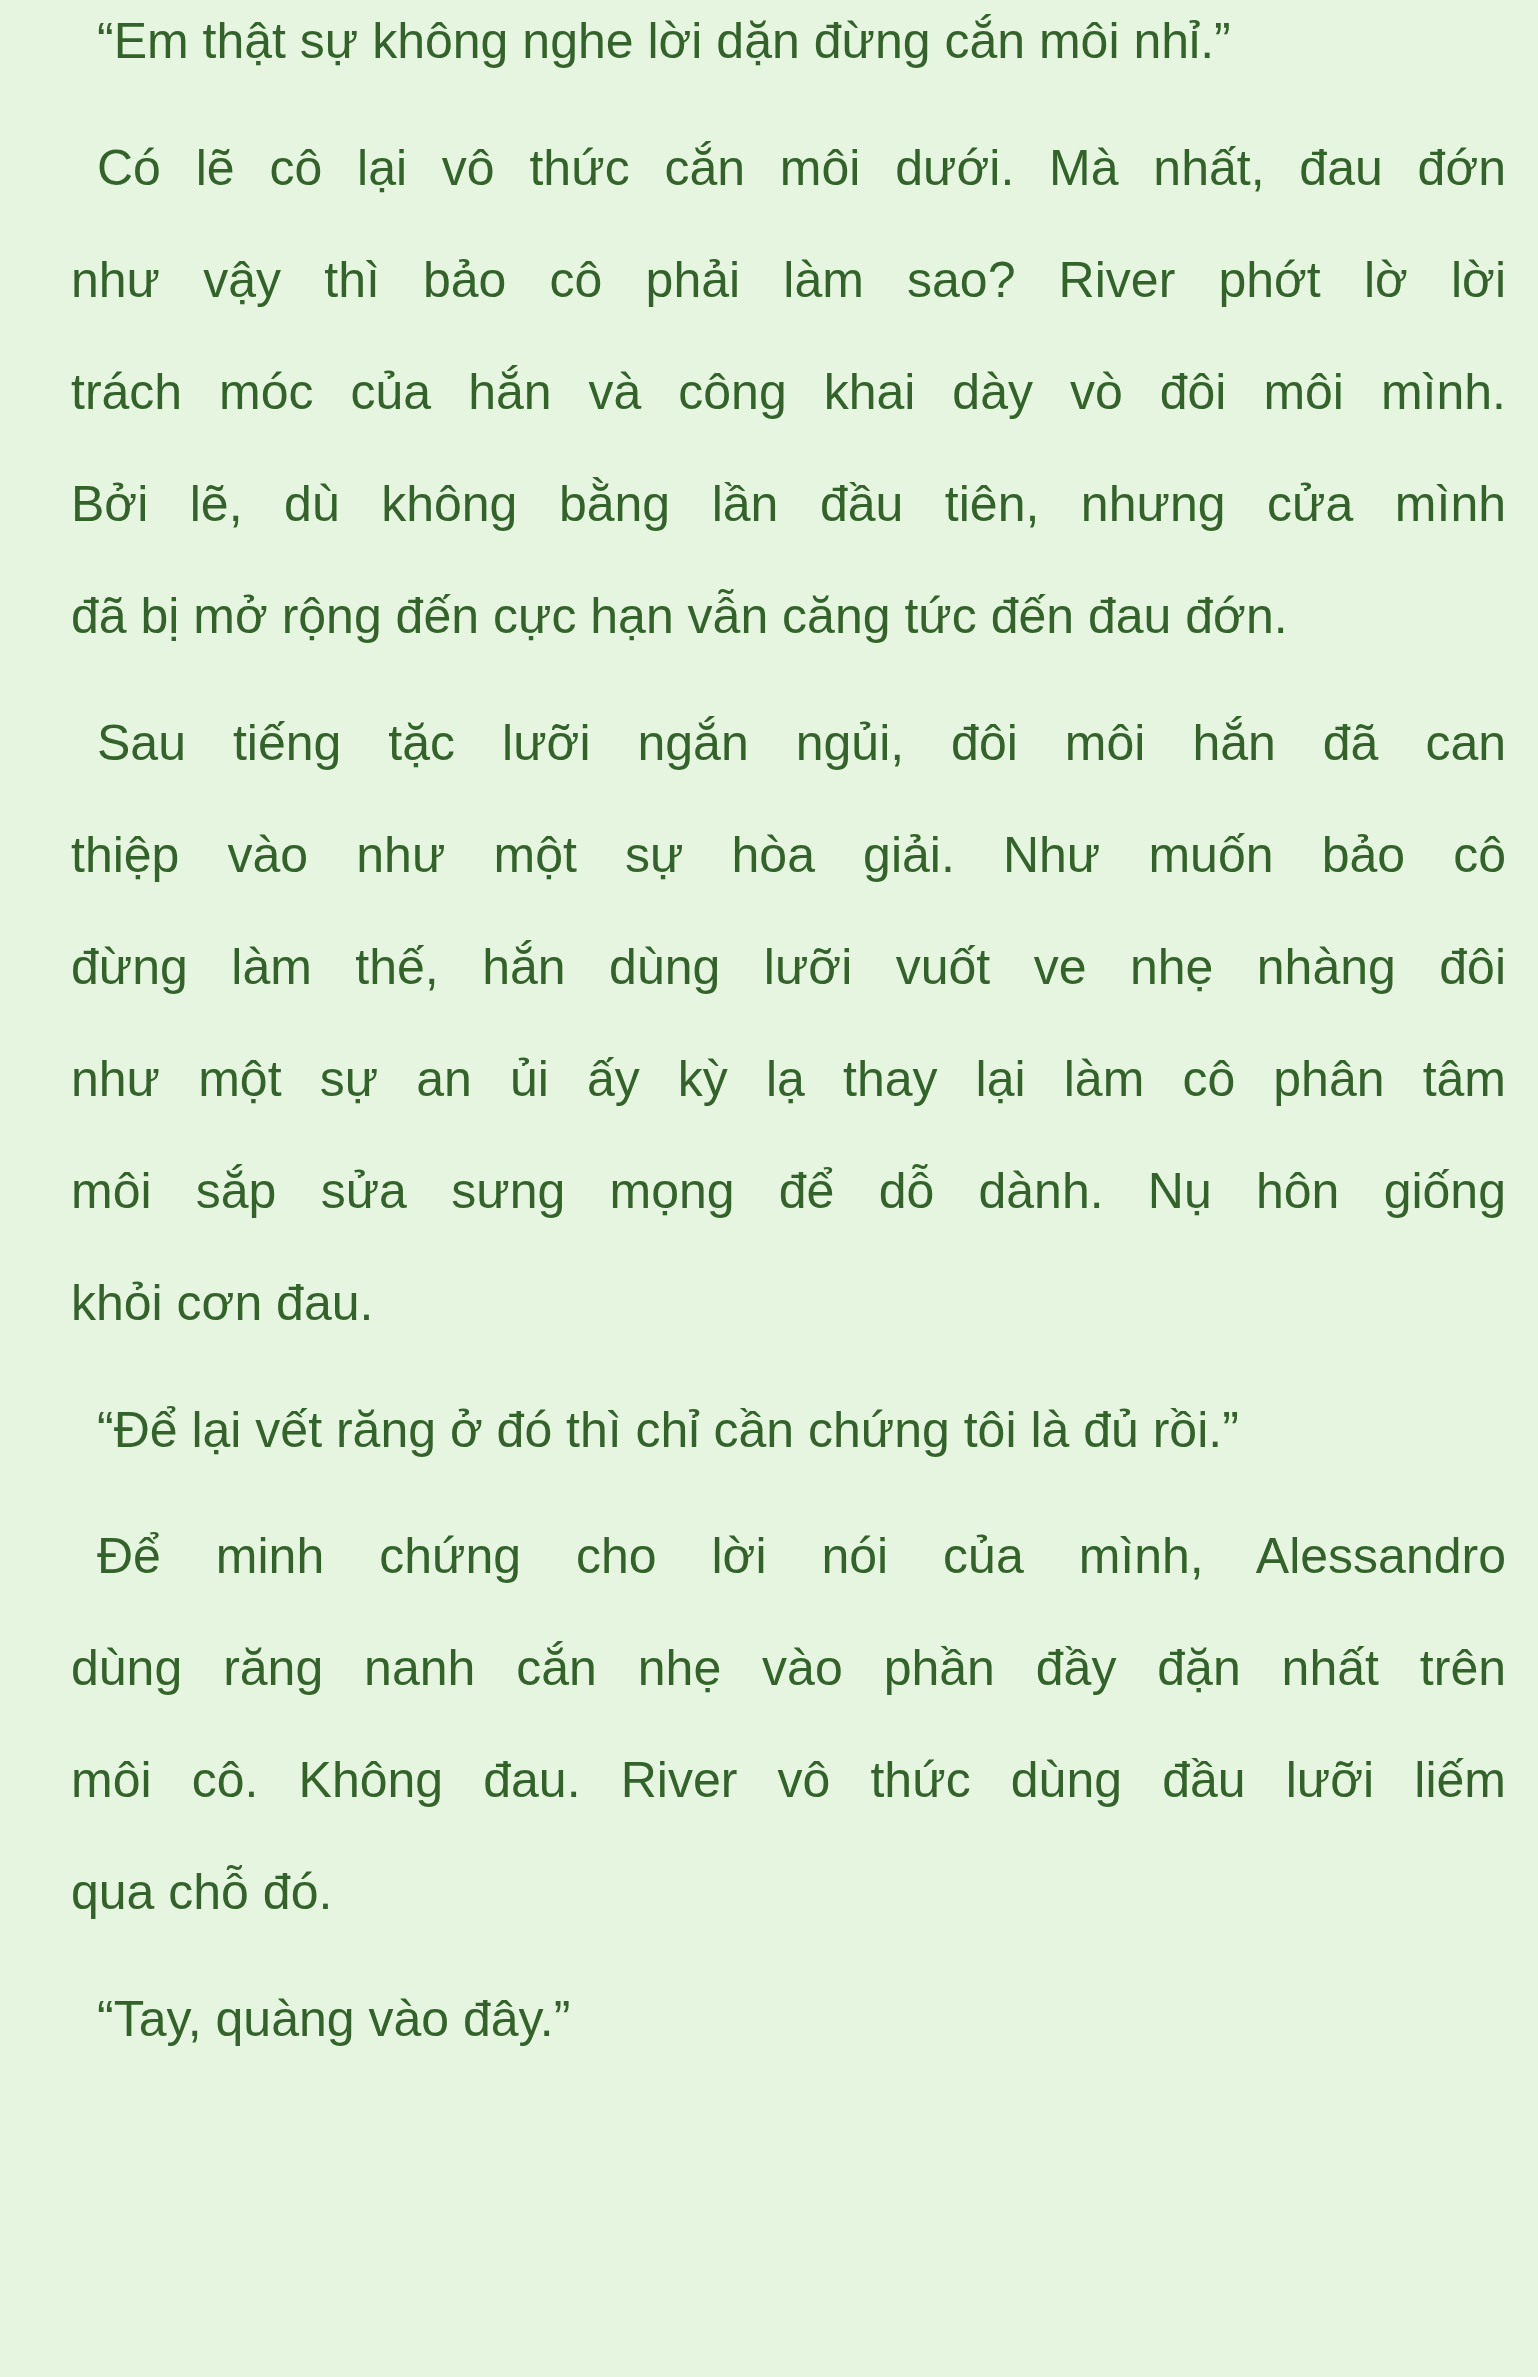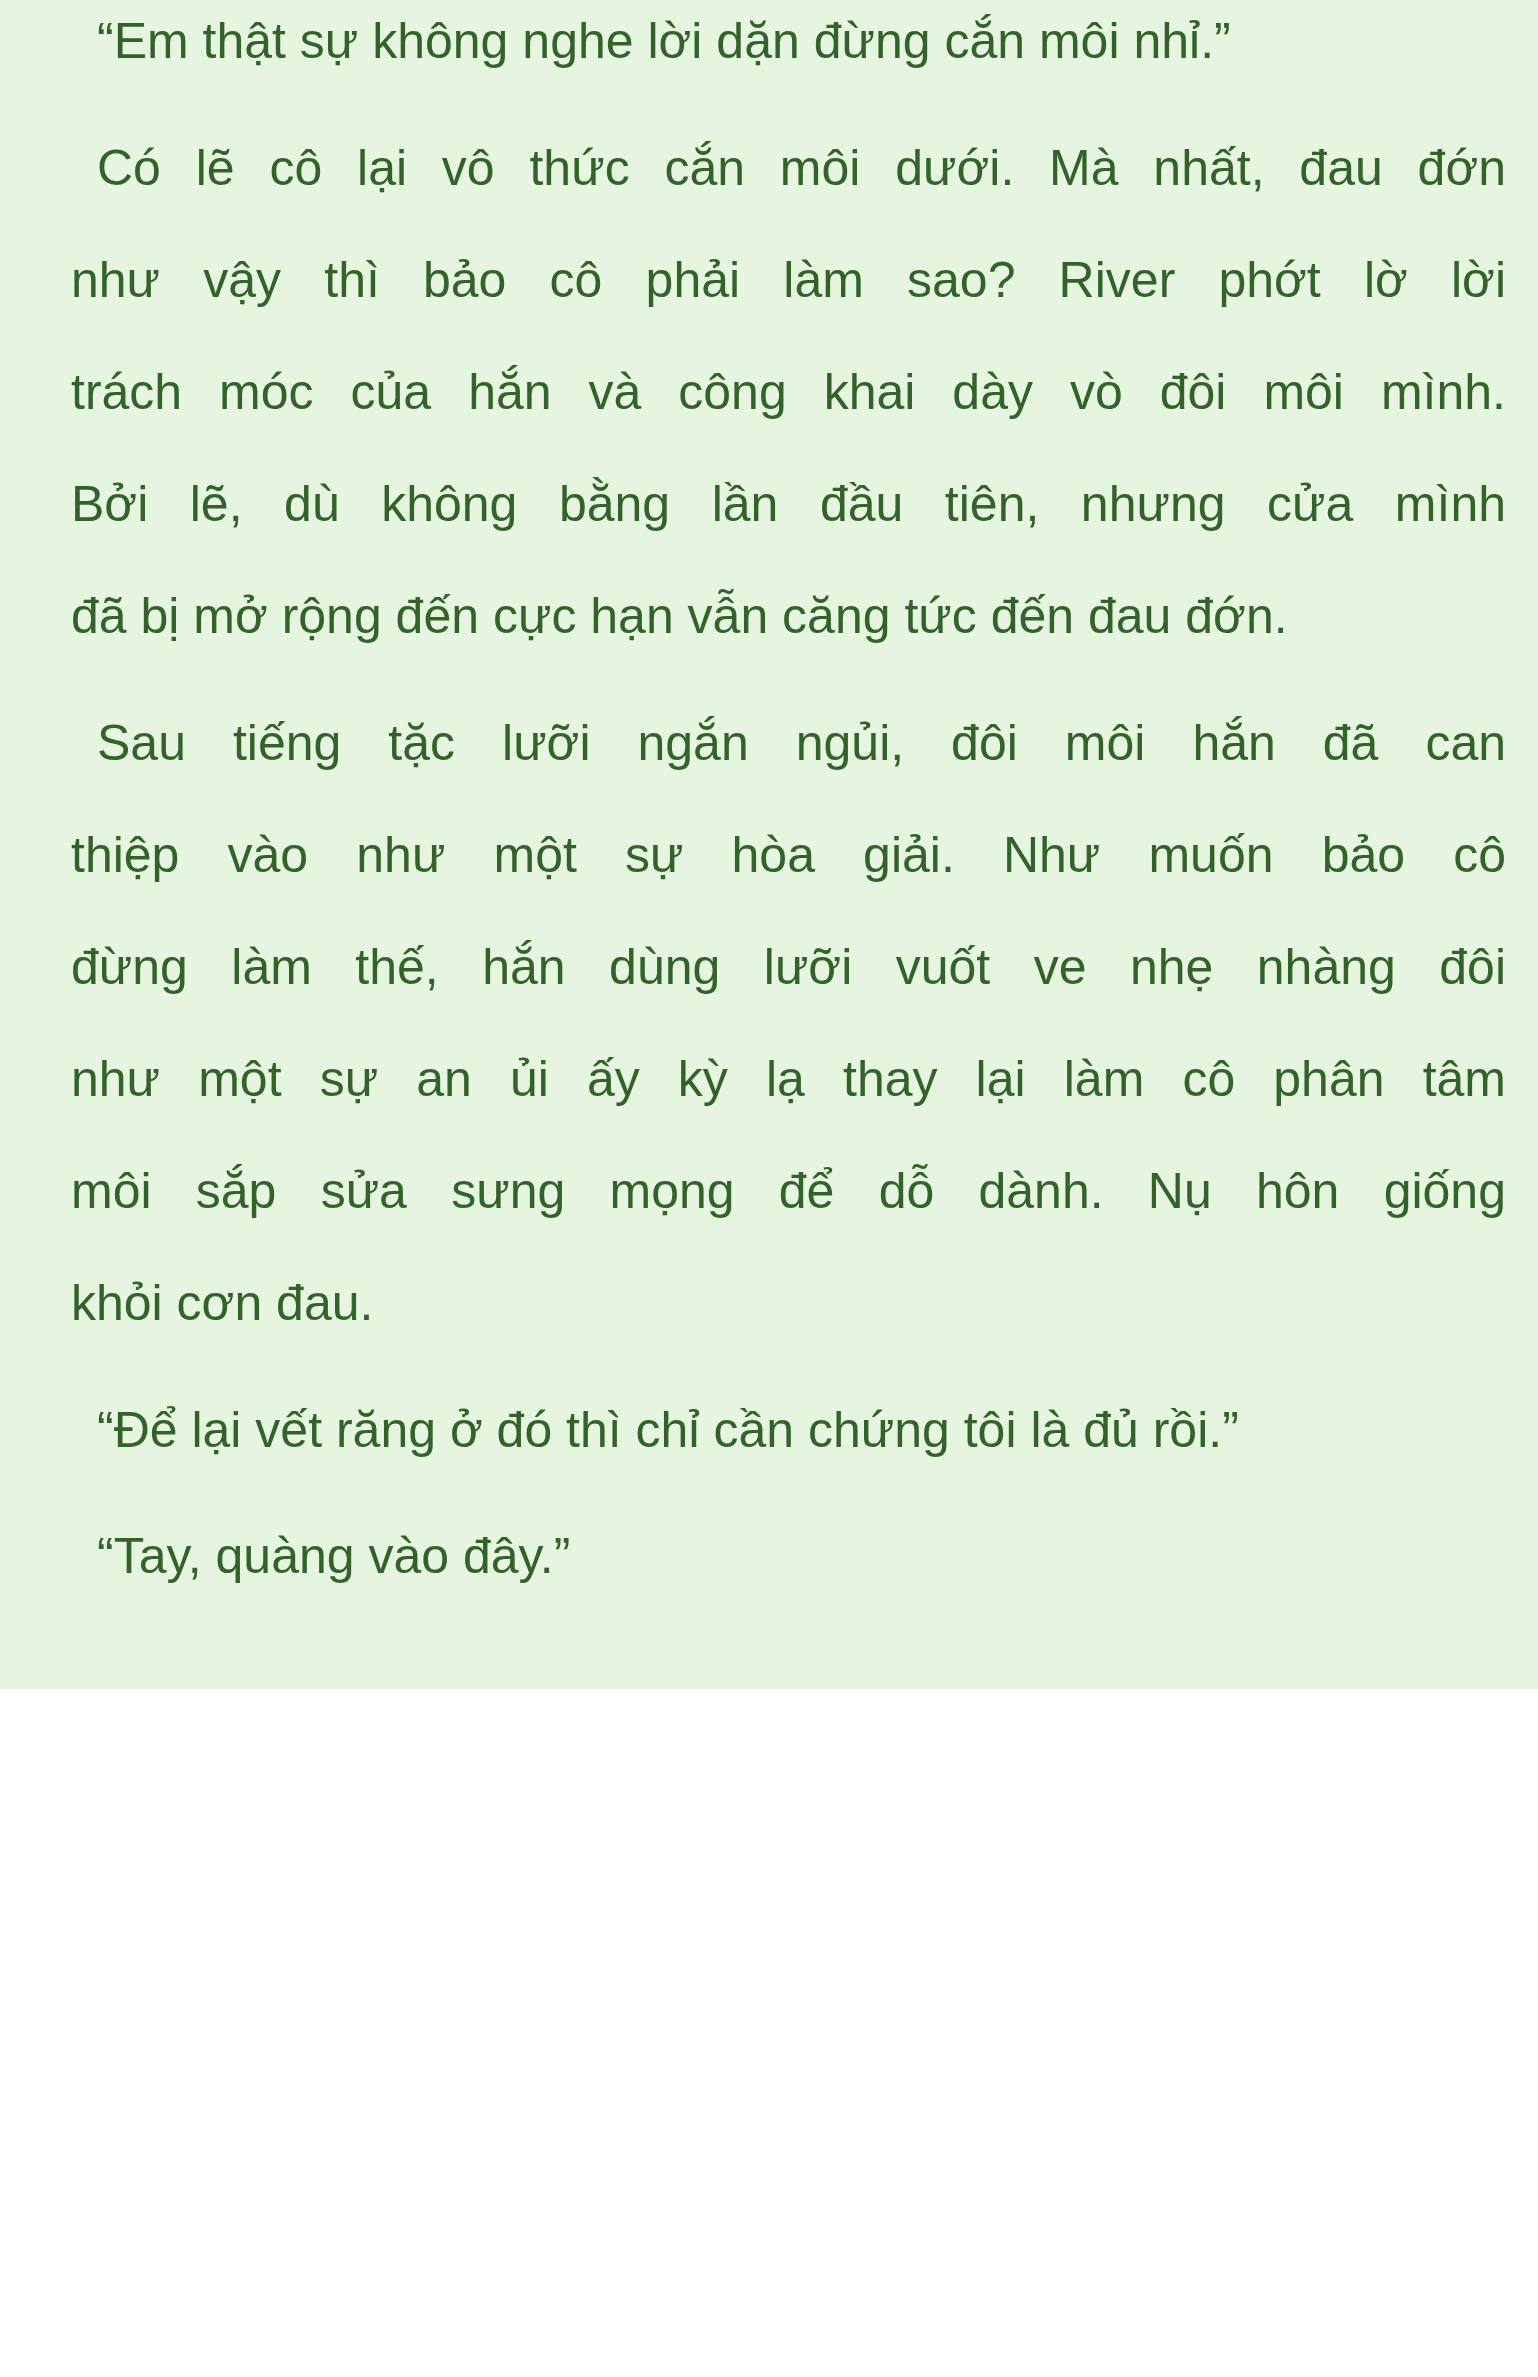--- a/index.html
+++ b/index.html
@@ -9,21 +9,21 @@
   }
   body {
     width: 1538px;
     height: 2377px;
     overflow: hidden;
     font-family: "Liberation Sans", "DejaVu Sans", sans-serif;
   }
   .screen {
     position: relative;
     width: 1538px;
-    height: 1689px;
+    height: 2377px;
     box-sizing: border-box;
     padding: 0 32px 0 71px;
     overflow: hidden;
   }
   .content {
     margin-top: -14.8px;
     font-size: 50px;
     line-height: 112px;
     font-weight: 400;
     letter-spacing: 0px;
@@ -66,17 +66,23 @@
         <div class="line">thiệp vào như một sự hòa giải. Như muốn bảo cô</div>
         <div class="line">đừng làm thế, hắn dùng lưỡi vuốt ve nhẹ nhàng đôi</div>
         <div class="line">như một sự an ủi ấy kỳ lạ thay lại làm cô phân tâm</div>
         <div class="line">môi sắp sửa sưng mọng để dỗ dành. Nụ hôn giống</div>
         <div class="line last">khỏi cơn đau.</div>
       </div>
       <div class="paragraph">
         <div class="line first last">“Để lại vết răng ở đó thì chỉ cần chứng tôi là đủ rồi.”</div>
       </div>
       <div class="paragraph">
+        <div class="line first">Để minh chứng cho lời nói của mình, Alessandro</div>
+        <div class="line">dùng răng nanh cắn nhẹ vào phần đầy đặn nhất trên</div>
+        <div class="line">môi cô. Không đau. River vô thức dùng đầu lưỡi liếm</div>
+        <div class="line last">qua chỗ đó.</div>
+      </div>
+      <div class="paragraph">
         <div class="line first last">“Tay, quàng vào đây.”</div>
       </div>
     </div>
 </div>
 
 
 </body></html>

